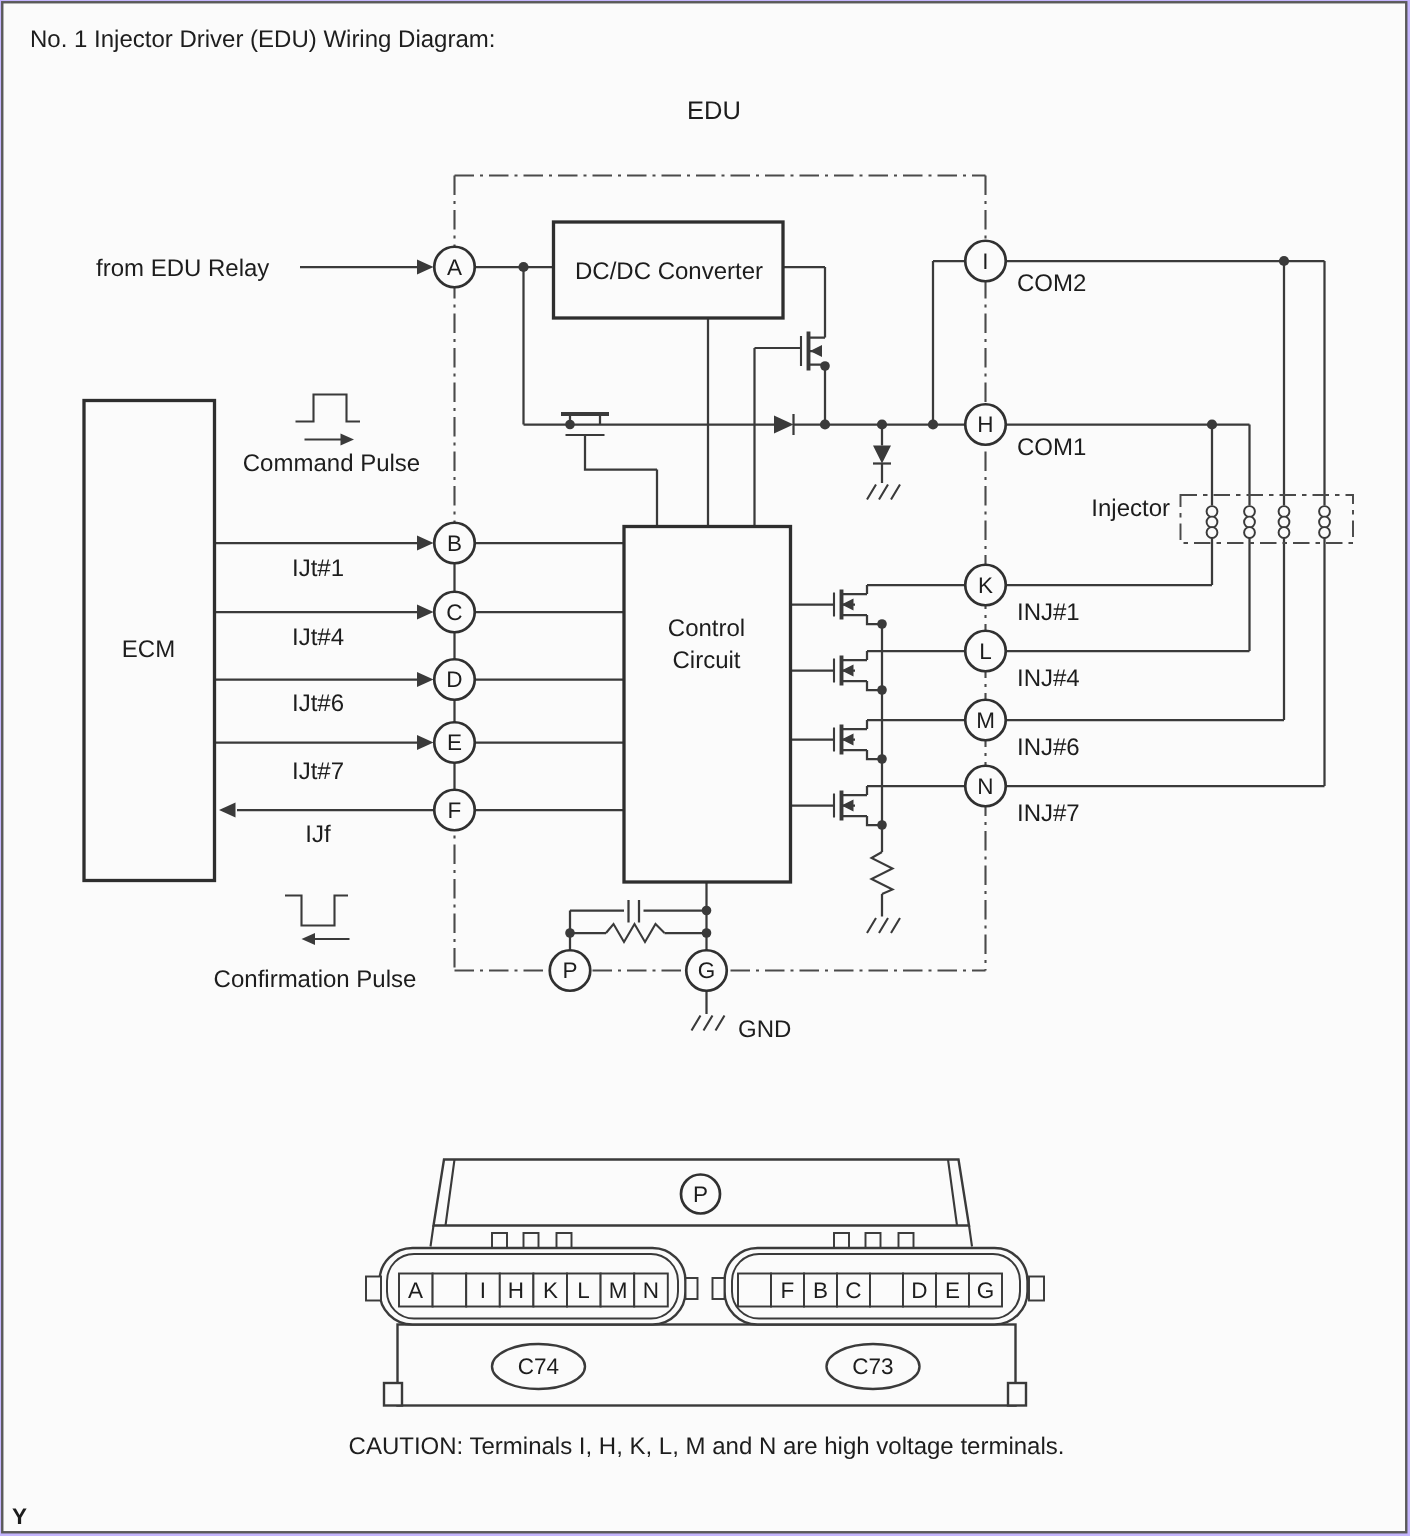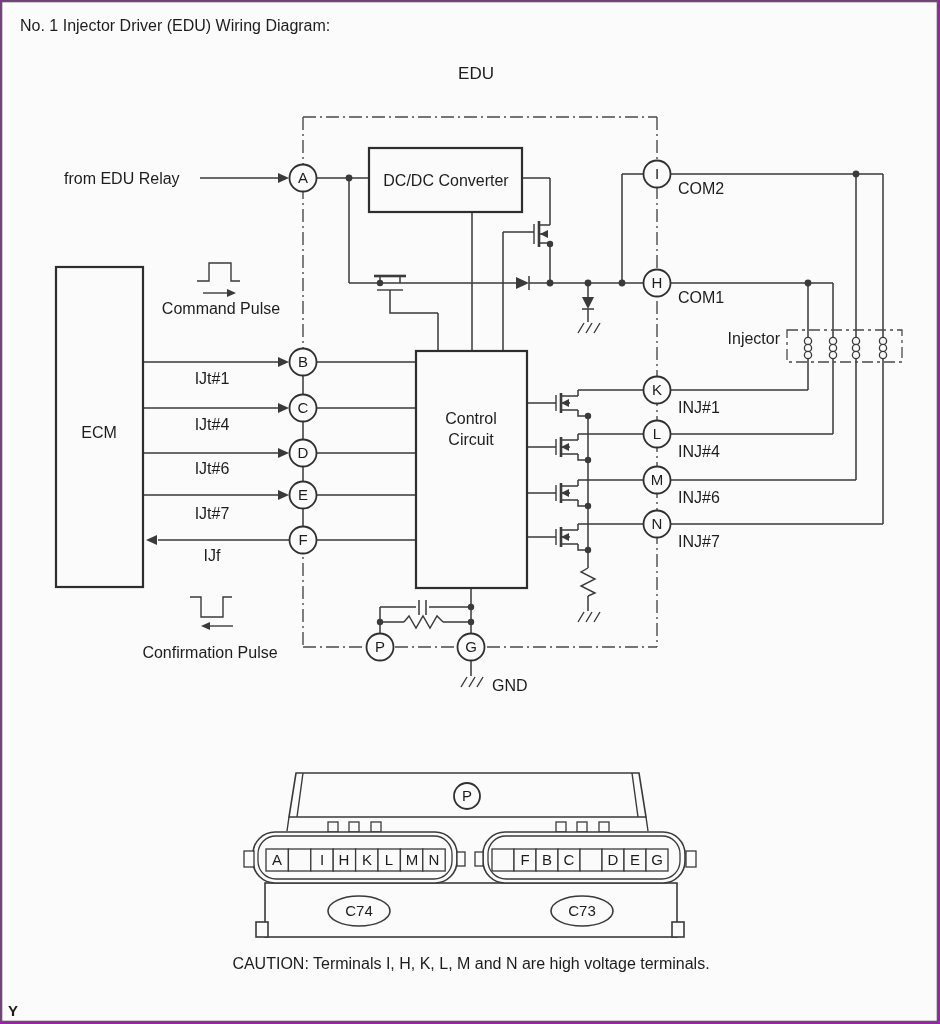--- a/index.html
+++ b/index.html
@@ -1,17 +1,17 @@
 <!DOCTYPE html>
 <html><head>
 <meta charset="utf-8">
 <style>
   html,body { margin:0; padding:0; background:#ffffff; }
   .page {
-    position:relative; width:940px; height:1024px; background:#a21caf;
+    position:relative; width:940px; height:1024px; background:#c4b5fd;
     font-family:"Liberation Sans","DejaVu Sans",sans-serif;
   }
   svg { display:block; }
   text {
     font-family:"Liberation Sans","DejaVu Sans",sans-serif;
     fill:#1d1d1d; font-size:16px;
   }
   .t15 { font-size:15px; }
   .t17 { font-size:17px; }
   .mid { text-anchor:middle; }

